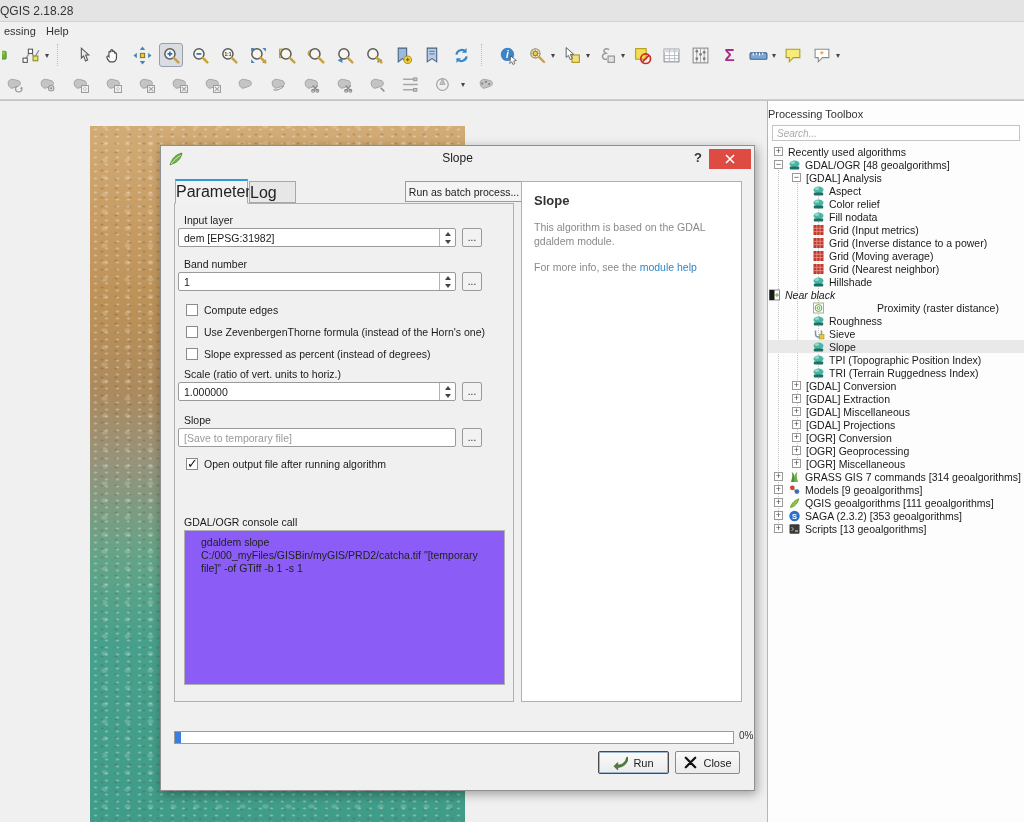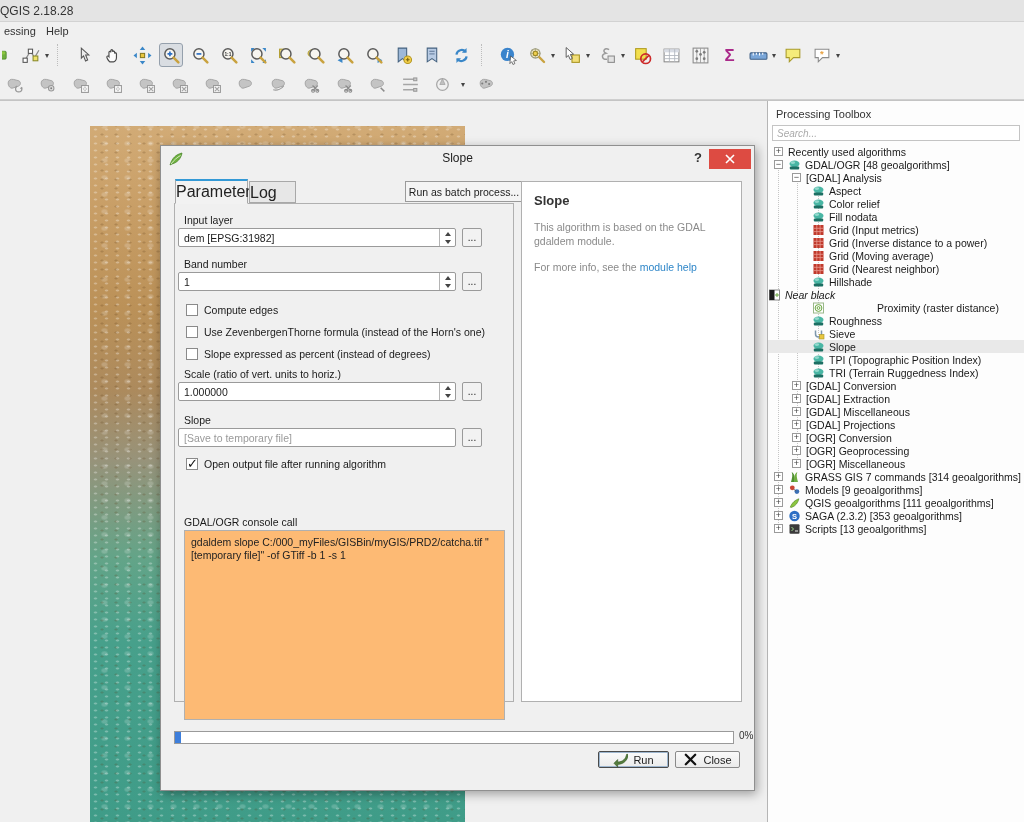--- a/index.html
+++ b/index.html
@@ -24,21 +24,21 @@
   .workspace{position:absolute;left:0;top:100px;width:1024px;height:722px;background:#f0f0f0;border-top:1px solid #c4c4c4}
   .map{position:absolute;left:90px;top:25px;width:375px;height:697px;
     background:
       radial-gradient(rgba(255,255,255,.30) 1px, transparent 2.2px) 0 0/11px 7px,
       radial-gradient(rgba(90,55,20,.22) 1px, transparent 2.2px) 5px 4px/14px 9px,
       radial-gradient(rgba(255,255,255,.18) 2px, transparent 4px) 3px 9px/23px 17px,
       linear-gradient(180deg,#d2ab76 0%,#c89e66 12%,#bb9158 26%,#ac8a5d 38%,#97937a 48%,#63a488 62%,#47a08b 74%,#3f9c88 100%);
   }
   
   .panel{position:absolute;left:767px;top:0;width:257px;height:722px;background:#fdfdfd;border-left:1px solid #b5b5b5}
-  .ptitle{position:absolute;left:8px;top:7px;font-size:11px;color:#333}
+  .ptitle{position:absolute;left:0;top:7px;font-size:11px;color:#333}
   .psearch{position:absolute;left:4px;top:24px;width:248px;height:16px;border:1px solid #c4c4c4;background:#fff;font-style:italic;font-size:10px;color:#666;padding:0 4px;font-family:inherit}
   .psearch::placeholder{color:#aaa;font-style:italic}
   .tree{position:absolute;left:0;top:44px;width:257px;height:678px;background:#fdfdfd;overflow:hidden}
   .guide{position:absolute;width:1px;border-left:1px dotted #c6c6c6}
   .trow{position:relative;height:13px;display:flex;align-items:center;font-size:10.5px;color:#1a1a1a;white-space:nowrap}
   .trow.selected{background:#e9e9e9}
   .exp{width:9px;height:9px;border:1px solid #9a9a9a;background:#fff;font-size:9px;line-height:7px;text-align:center;color:#444;margin-right:5px;flex:0 0 auto}
   .ti{width:13px;height:12px;margin-right:4px;flex:0 0 auto}
   .ti svg{width:13px;height:12px}
   
@@ -62,29 +62,29 @@
   .fval.ph{color:#9a9a9a}
   .spin{width:16px;height:100%;border-left:1px solid #b4b4b4;display:flex;flex-direction:column}
   .spin span{flex:1;display:flex;align-items:center;justify-content:center}
   .spin .up::after{content:"";border:3px solid transparent;border-bottom:4px solid #444;margin-bottom:2px}
   .spin .dn::after{content:"";border:3px solid transparent;border-top:4px solid #444;margin-top:2px}
   .dots{width:20px;height:19px;margin-left:6px;background:#f2f2f2;border:1px solid #9a9a9a;border-radius:2px;font-size:10px;font-family:inherit;color:#222;line-height:10px}
   .cbrow{position:absolute;left:11px;display:flex;align-items:center;gap:6px}
   .cb{width:12px;height:12px;background:#fff;border:1px solid #8a8a8a;position:relative;flex:0 0 auto}
   .cb.checked::after{content:"✓";position:absolute;left:0;top:-3px;font-size:13px;font-weight:bold;color:#111}
   .cblabel{font-size:10.5px;color:#1a1a1a;white-space:nowrap}
-  .console{position:absolute;left:9px;top:326px;width:321px;height:190px;background:#fdba74;border:1px solid #b0b0b0;padding:5px 6px;font-size:10.5px;color:#222;line-height:1.25}
+  .console{position:absolute;left:9px;top:326px;width:321px;height:155px;background:#8b5cf6;border:1px solid #b0b0b0;padding:5px 16px;font-size:10.5px;color:#222;line-height:1.25}
   .helppane{position:absolute;left:360px;top:35px;width:221px;height:521px;background:#fff;border:1px solid #b0b0b0;padding:11px 12px}
   .h-title{font-size:13px;font-weight:bold;color:#333;margin-bottom:12px}
   .h-p{font-size:10.5px;color:#8a8a8a;line-height:1.35;margin-bottom:12px}
   .h-link{color:var(--link,#2e86c8);text-decoration:none}
   .progress{position:absolute;left:13px;top:585px;width:560px;height:13px;background:#fff;border:1px solid #9a9a9a}
   .pfill{width:6px;height:100%;background:var(--progress,#3d7edb)}
   .plabel{position:absolute;left:578px;top:584px;font-size:10px;color:#333}
-  .dbtn{position:absolute;top:605px;height:17px;background:linear-gradient(#fafafa,#ebebeb);border:1px solid #8a8a8a;border-radius:2px;display:flex;align-items:center;justify-content:center;gap:5px;font-size:11px;font-family:inherit;color:#222}
+  .dbtn{position:absolute;top:605px;height:23px;background:linear-gradient(#fafafa,#ebebeb);border:1px solid #8a8a8a;border-radius:2px;display:flex;align-items:center;justify-content:center;gap:5px;font-size:11px;font-family:inherit;color:#222}
   .runbtn{left:437px;width:71px;border-color:#4a4a4a;box-shadow:0 0 0 1px #9db6cf inset}
   .closebtn{left:514px;width:65px}
   .dbtn svg{width:15px;height:15px}
 </style>
 </head>
 <body>
 
 <div class="titlebar">
   <span>QGIS 2.18.28</span>
 </div>

